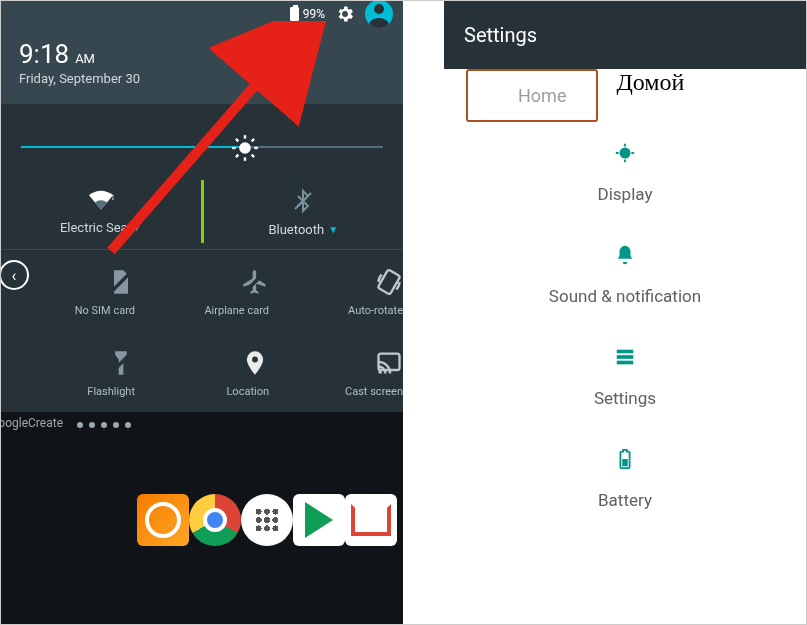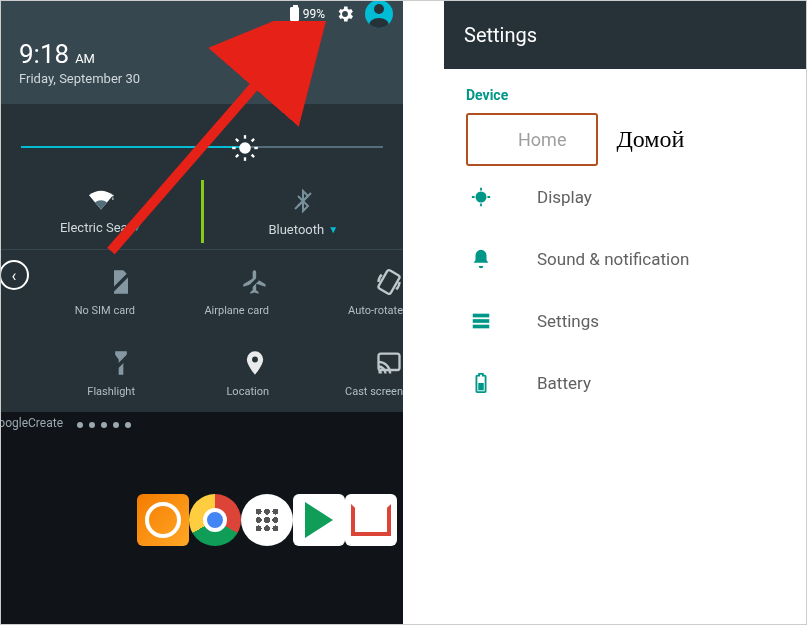--- a/index.html
+++ b/index.html
@@ -167,29 +167,30 @@
     background: #263238;
     color: #fff;
     font-size: 20px;
     padding: 22px 20px;
   }
   .section-label {
     color: #009688; font-weight: 700; font-size: 14px;
     padding: 18px 22px 10px;
   }
   .setting-row {
-    display: flex; align-items: center; gap: 45px;
+    display: flex; align-items: center; gap: 20px;
     padding: 20px 26px;
     color: #616161; font-size: 17px;
     cursor: pointer;
+    flex-direction: column;
   }
   .setting-row .sicon { width: 22px; height: 22px; flex: 0 0 22px; }
   .home-row-container {
     display: flex;
-    align-items: center;
+    align-items: flex-start;
   }
   .home-box {
     border: 2px solid #b05020; border-radius: 3px;
     display: flex; align-items: center; gap: 26px;
     padding: 14px 30px 14px 24px;
     margin-left: 22px;
     color: #9e9e9e; font-size: 18px;
   }
   .home-translation {
     font-family: "Times New Roman", serif;
@@ -336,21 +337,20 @@
         <marker id="ah" markerWidth="12" markerHeight="12" refX="8" refY="6" orient="auto">
       <path d="M0 0 L12 6 L0 12 Z" fill="#e62117"></path>
         </marker>
       </defs>
     <line x1="30" y1="230" x2="225" y2="6" stroke="#e62117" stroke-width="10" marker-end="url(#ah)"></line>
   </svg>
 </div>
 
 <div class="right">
   <div class="settings-header">Settings</div>
-  <div class="section-label">Device</div>
 
   <div class="home-row-container">
     <div class="home-box">
       <svg class="sicon teal" viewBox="0 0 24 24">
           <path d="M12 3 2 12h3v8h5v-6h4v6h5v-8h3Z"></path>
         </svg>
       <span>Home</span>
     </div>
     <span class="home-translation">Домой</span>
   </div>

